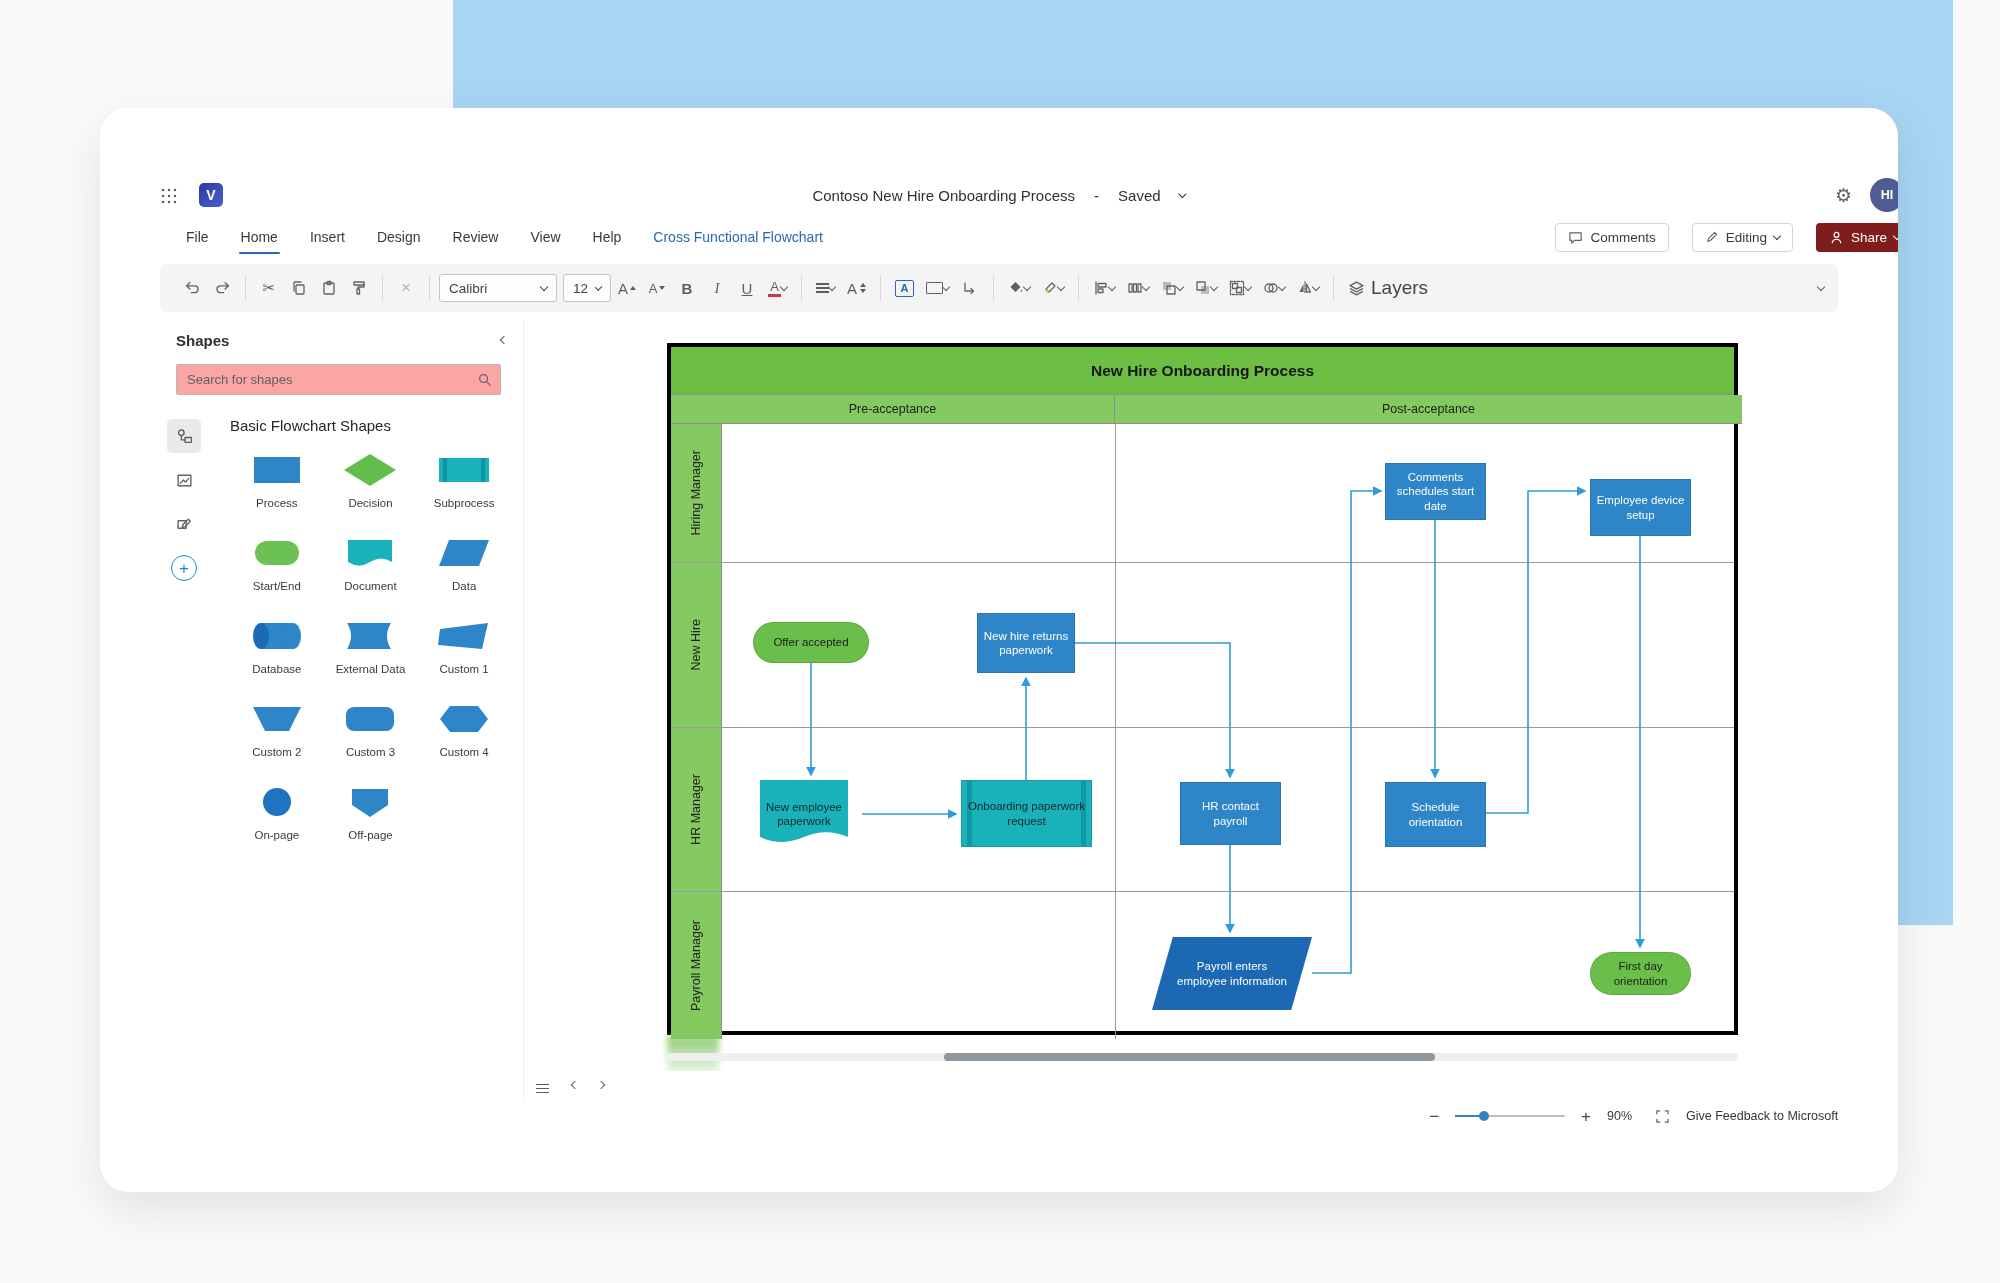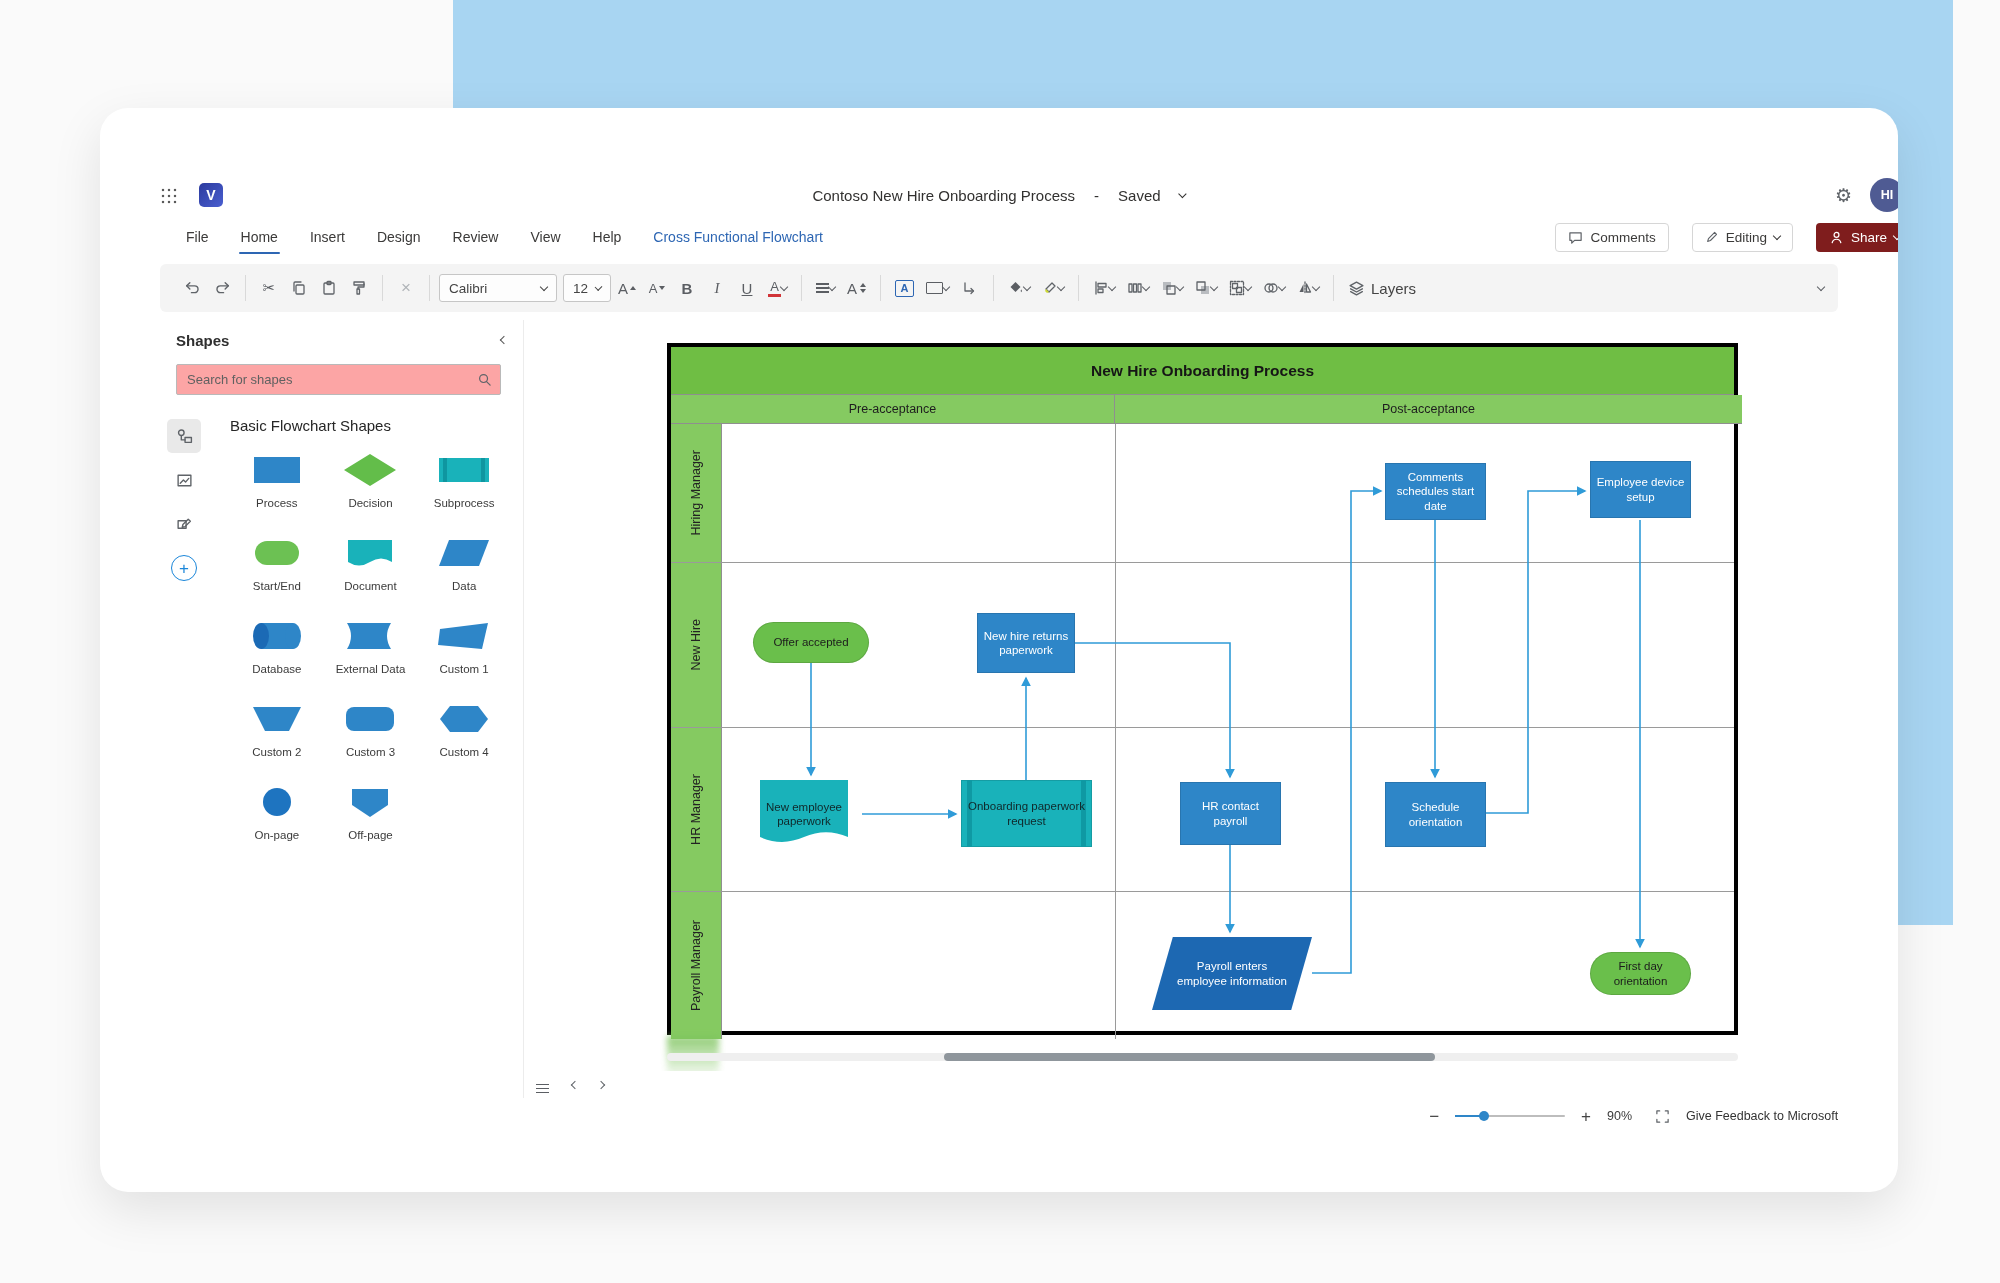--- a/index.html
+++ b/index.html
@@ -54,21 +54,21 @@
   .bold-b { font-weight:bold; } .ital-i { font-style:italic; font-family:"Liberation Serif",serif; } .und-u { text-decoration:underline; }
   .a-color { display:flex; flex-direction:column; align-items:center; line-height:1; }
   .a-color .bar { width:13px; height:3px; background:#d13438; margin-top:1px; }
   .lines3 { width:13px; height:1.4px; background:#5b5e63; box-shadow:0 4px 0 #5b5e63, 0 8px 0 #5b5e63; margin-bottom:8px; }
   .tri-up { width:0; height:0; border-left:3.5px solid transparent; border-right:3.5px solid transparent; border-bottom:4.5px solid #5b5e63; }
   .tri-dn { width:0; height:0; border-left:3.5px solid transparent; border-right:3.5px solid transparent; border-top:4.5px solid #5b5e63; }
   .tbox { width:19px; height:17px; border:1.6px solid #2d66b3; color:#2d66b3; font-size:11px; font-weight:bold;
     display:flex; align-items:center; justify-content:center; border-radius:2px; }
   .rectic { width:17px; height:12px; border:1.6px solid #5b5e63; border-radius:1px; }
   .del { color:#b0b4b8; font-size:17px; }
-  .layers-lbl { font-size:15px; margin-left:6px; color:#444; }
+  .layers-lbl { font-size:19px; margin-left:6px; color:#444; }
 
   
   .main { flex:1; display:flex; min-height:0; margin-top:8px; }
   .shapes-panel { width:364px; flex:none; display:flex; flex-direction:column; border-right:1px solid #ececec; background:#fff; }
   .panel-head { height:40px; display:flex; align-items:center; padding:0 16px; }
   .panel-title { font-size:15px; font-weight:bold; color:#2f2f2f; }
   .collapse-btn { margin-left:auto; color:#555; cursor:pointer; display:flex; align-items:center; }
   .search-row { margin:4px 22px 10px 16px; height:31px; border:1px solid #b9b9b9; border-radius:2px; display:flex; align-items:center; background:#fca5a5; }
   .search-row input { flex:1; border:none; outline:none; padding:0 10px; font-size:13px; color:#333; font-family:inherit; background:transparent; }
   .search-row input::placeholder { color:#616161; }
@@ -596,21 +596,21 @@
                   <path d="M641 626 H680 V144 H710"></path>
                   <path d="M764 173 V430"></path>
                   <path d="M815 466 H857 V144 H914"></path>
                   <path d="M969 173 V600"></path>
                 </g>
               </svg>
 
               <div class="node proc" style="left:714px; top:116px; width:101px; height:57px">
                 <span class="nlabel">Comments schedules start date</span>
               </div>
-              <div class="node proc" style="left:919px; top:114px; width:101px; height:57px">
+              <div class="node proc" style="left:919px; top:132px; width:101px; height:57px">
                 <span class="nlabel">Employee device setup</span>
               </div>
               <div class="node startend" style="left:82px; top:275px; width:116px; height:41px">
                 <span class="nlabel">Offer accepted</span>
               </div>
               <div class="node proc" style="left:306px; top:266px; width:98px; height:60px">
                 <span class="nlabel">New hire returns paperwork</span>
               </div>
               <div class="node docshape" style="left:89px; top:433px; width:88px; height:68px">
                 <svg class="shapebg" viewBox="0 0 100 100" preserveAspectRatio="none">

